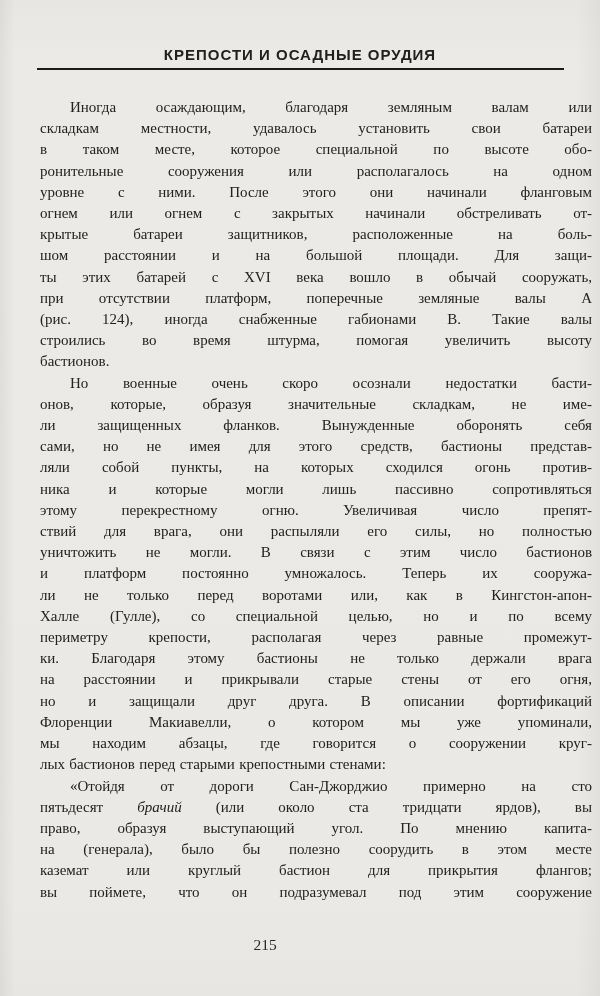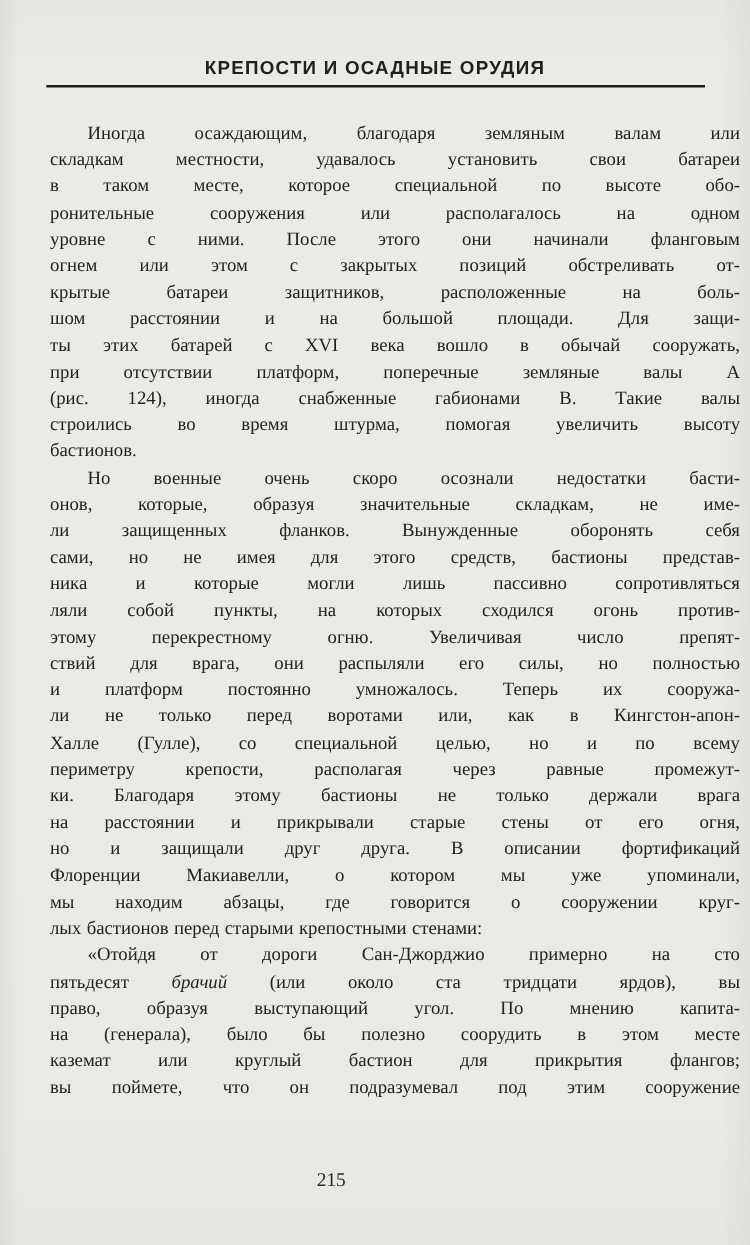--- a/index.html
+++ b/index.html
@@ -82,38 +82,39 @@
   <div class="running-head">КРЕПОСТИ И ОСАДНЫЕ ОРУДИЯ</div>
   <div class="head-rule"></div>
 
   <main class="body-text">
       <div class="paragraph">
         <div class="line indent">Иногда осаждающим, благодаря земляным валам или</div>
         <div class="line">складкам местности, удавалось установить свои батареи</div>
         <div class="line">в таком месте, которое специальной по высоте обо-</div>
         <div class="line">ронительные сооружения или располагалось на одном</div>
         <div class="line">уровне с ними. После этого они начинали фланговым</div>
-        <div class="line">огнем или этом с закрытых позиций обстреливать от-</div>
+        <div class="line">огнем или огнем с закрытых начинали обстреливать от-</div>
         <div class="line">крытые батареи защитников, расположенные на боль-</div>
         <div class="line">шом расстоянии и на большой площади. Для защи-</div>
         <div class="line">ты этих батарей с XVI века вошло в обычай сооружать,</div>
         <div class="line">при отсутствии платформ, поперечные земляные валы A</div>
         <div class="line">(рис. 124), иногда снабженные габионами B. Такие валы</div>
         <div class="line">строились во время штурма, помогая увеличить высоту</div>
         <div class="line last">бастионов.</div>
       </div>
       <div class="paragraph">
         <div class="line indent">Но военные очень скоро осознали недостатки басти-</div>
         <div class="line">онов, которые, образуя значительные складкам, не име-</div>
         <div class="line">ли защищенных фланков. Вынужденные оборонять себя</div>
         <div class="line">сами, но не имея для этого средств, бастионы представ-</div>
+        <div class="line">ляли собой пункты, на которых сходился огонь против-</div>
         <div class="line">ника и которые могли лишь пассивно сопротивляться</div>
-        <div class="line">ляли собой пункты, на которых сходился огонь против-</div>
         <div class="line">этому перекрестному огню. Увеличивая число препят-</div>
         <div class="line">ствий для врага, они распыляли его силы, но полностью</div>
+        <div class="line">уничтожить не могли. В связи с этим число бастионов</div>
         <div class="line">и платформ постоянно умножалось. Теперь их сооружа-</div>
         <div class="line">ли не только перед воротами или, как в Кингстон-апон-</div>
         <div class="line">Халле (Гулле), со специальной целью, но и по всему</div>
         <div class="line">периметру крепости, располагая через равные промежут-</div>
         <div class="line">ки. Благодаря этому бастионы не только держали врага</div>
         <div class="line">на расстоянии и прикрывали старые стены от его огня,</div>
         <div class="line">но и защищали друг друга. В описании фортификаций</div>
         <div class="line">Флоренции Макиавелли, о котором мы уже упоминали,</div>
         <div class="line">мы находим абзацы, где говорится о сооружении круг-</div>
         <div class="line last">лых бастионов перед старыми крепостными стенами:</div>

